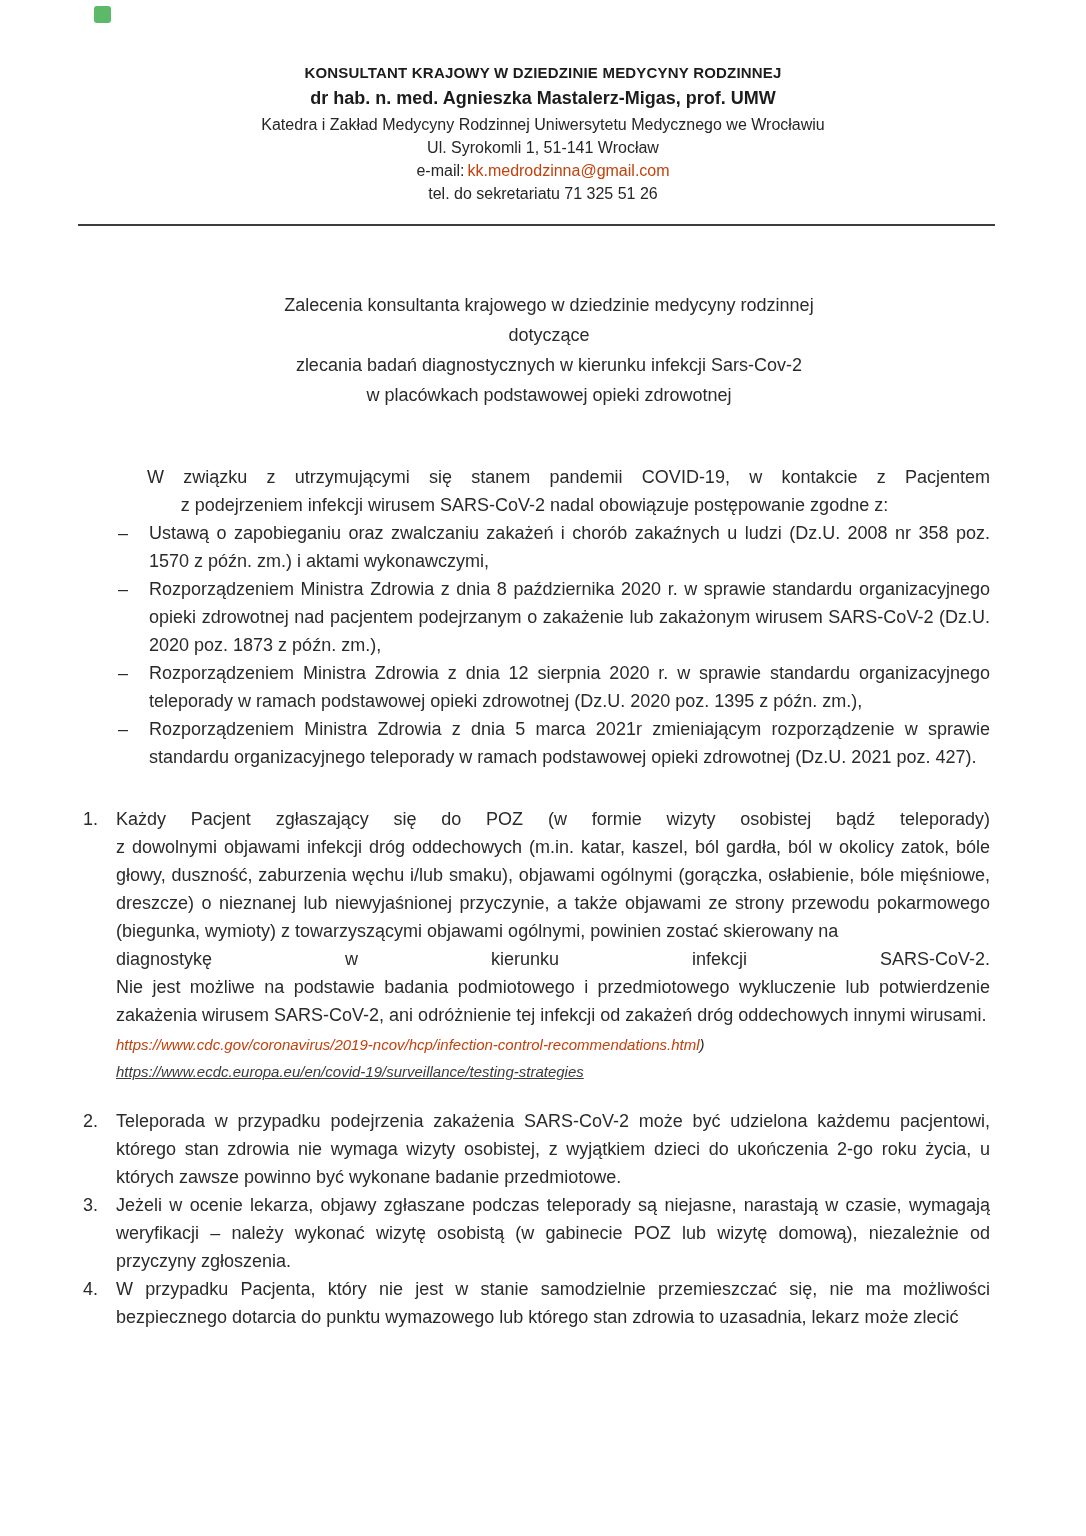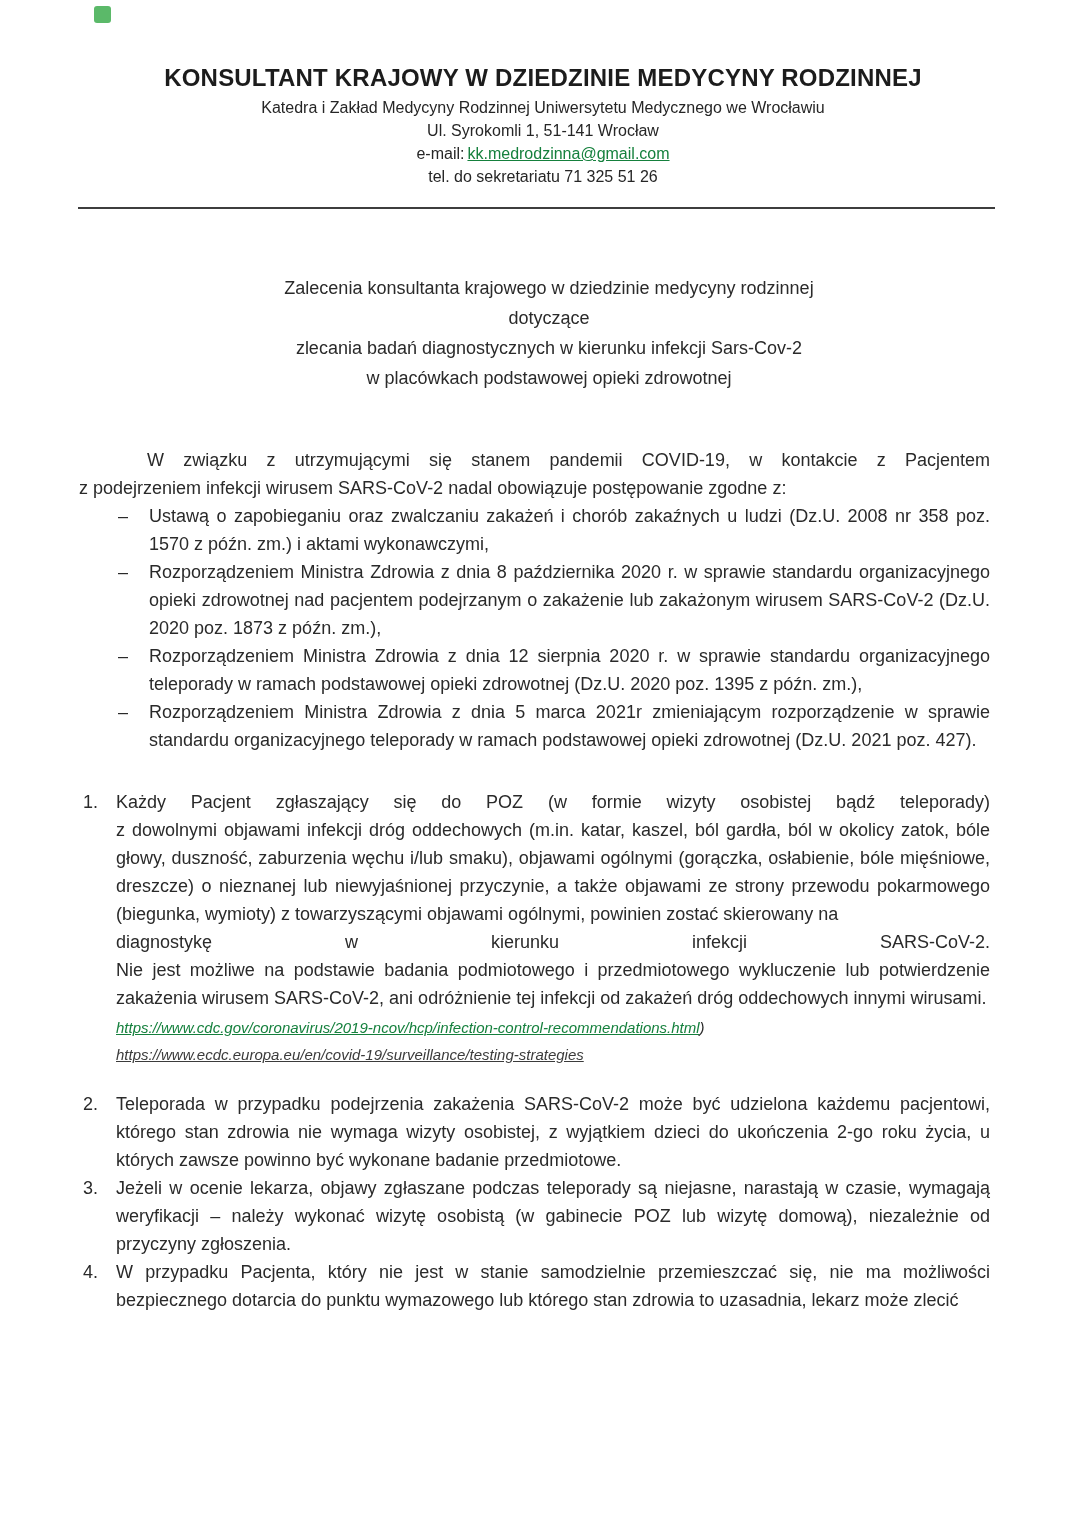--- a/index.html
+++ b/index.html
@@ -12,38 +12,38 @@
     overflow:hidden;
   }
   .green-marker{
     position:absolute;left:94px;top:6px;
     width:17px;height:17px;border-radius:3px;
     background:#4db35c;opacity:.92;
   }
   
   .header{padding-top:64px;text-align:center;}
   .header-title{
-    font-size:24px;font-weight:bold;letter-spacing:.2px;
+    font-size:15px;font-weight:bold;letter-spacing:.2px;
     margin:0 0 7px 0;color:#1c1c1c;
   }
   .header-subtitle{font-size:18px;font-weight:bold;margin:0 0 7px 0;color:#1c1c1c;}
   .header-line{font-size:16px;margin:0 0 5px 0;color:#262626;}
   .email-line{font-size:16px;margin:0 0 5px 0;}
   .email-label{margin-right:3px;}
-  a.link-blue{color:#15803d;text-decoration:underline;cursor:pointer;text-align:right;}
+  a.link-blue{color:#c2410c;cursor:pointer;text-align:right;}
   
   .rule{margin:21px 0 0 78px;width:917px;height:2px;background:#3d3d3d;}
   
   .title-block{margin-top:64px;text-align:center;font-size:18px;line-height:30px;color:#2a2a2a;padding-left:12px;}
   .title-block div{margin:0;}
   
   .content{padding:0 96px 0 79px;font-size:18px;line-height:28px;color:#2a2a2a;}
   .intro{margin-top:53px;}
   .intro .first-line{text-align:justify;text-align-last:justify;text-indent:68px;}
-  .intro .second-line{text-align:left;}
+  .intro .second-line{text-align:center;}
   .legal-list{margin:0;}
   .legal-item{display:flex;margin-left:39px;}
   .legal-item .marker{width:31px;flex:0 0 31px;}
   .legal-item .txt{flex:1;text-align:justify;}
   .num-list{margin-top:34px;}
   .num-item{display:flex;margin-left:4px;}
   .num-item .num{width:33px;flex:0 0 33px;}
   .num-item .body{flex:1;}
   .jblock{text-align:justify;}
   .stretch{text-align:justify;text-align-last:justify;}
@@ -52,20 +52,21 @@
   a.link-dark{color:#3b3b3b;text-decoration:underline;cursor:pointer;margin-top:23px;}
   .gap-top{margin-top:22px;}
 </style>
 </head>
 <body>
 
 <div class="green-marker"></div>
 
 <div class="header">
   <div class="header-title">KONSULTANT KRAJOWY W DZIEDZINIE MEDYCYNY RODZINNEJ</div>
+  <div class="header-subtitle">dr hab. n. med. Agnieszka Mastalerz-Migas, prof. UMW</div>
   <div class="header-line">Katedra i Zakład Medycyny Rodzinnej Uniwersytetu Medycznego we Wrocławiu</div>
   <div class="header-line">Ul. Syrokomli 1, 51-141 Wrocław</div>
   <div class="email-line">
     <span class="email-label">e-mail:</span><a class="link-blue">kk.medrodzinna@gmail.com</a>
   </div>
   <div class="header-line">tel. do sekretariatu 71 325 51 26</div>
 </div>
 
 <div class="rule"></div>
 

